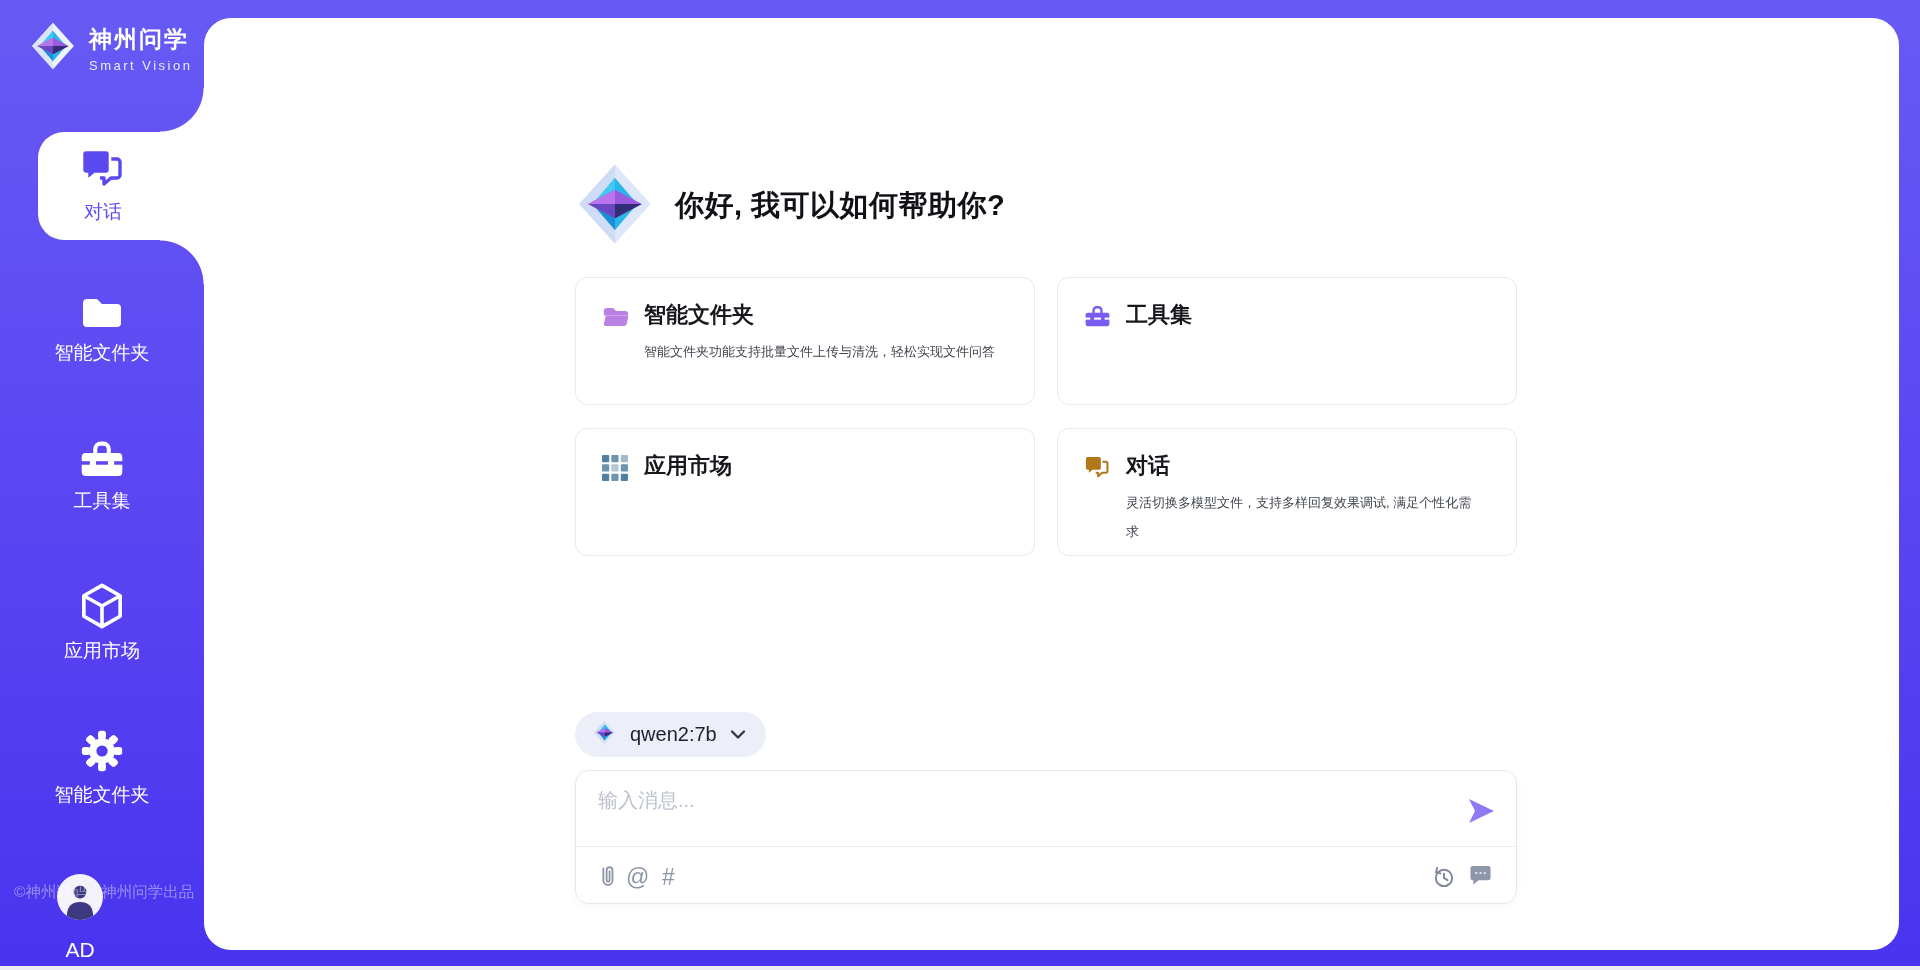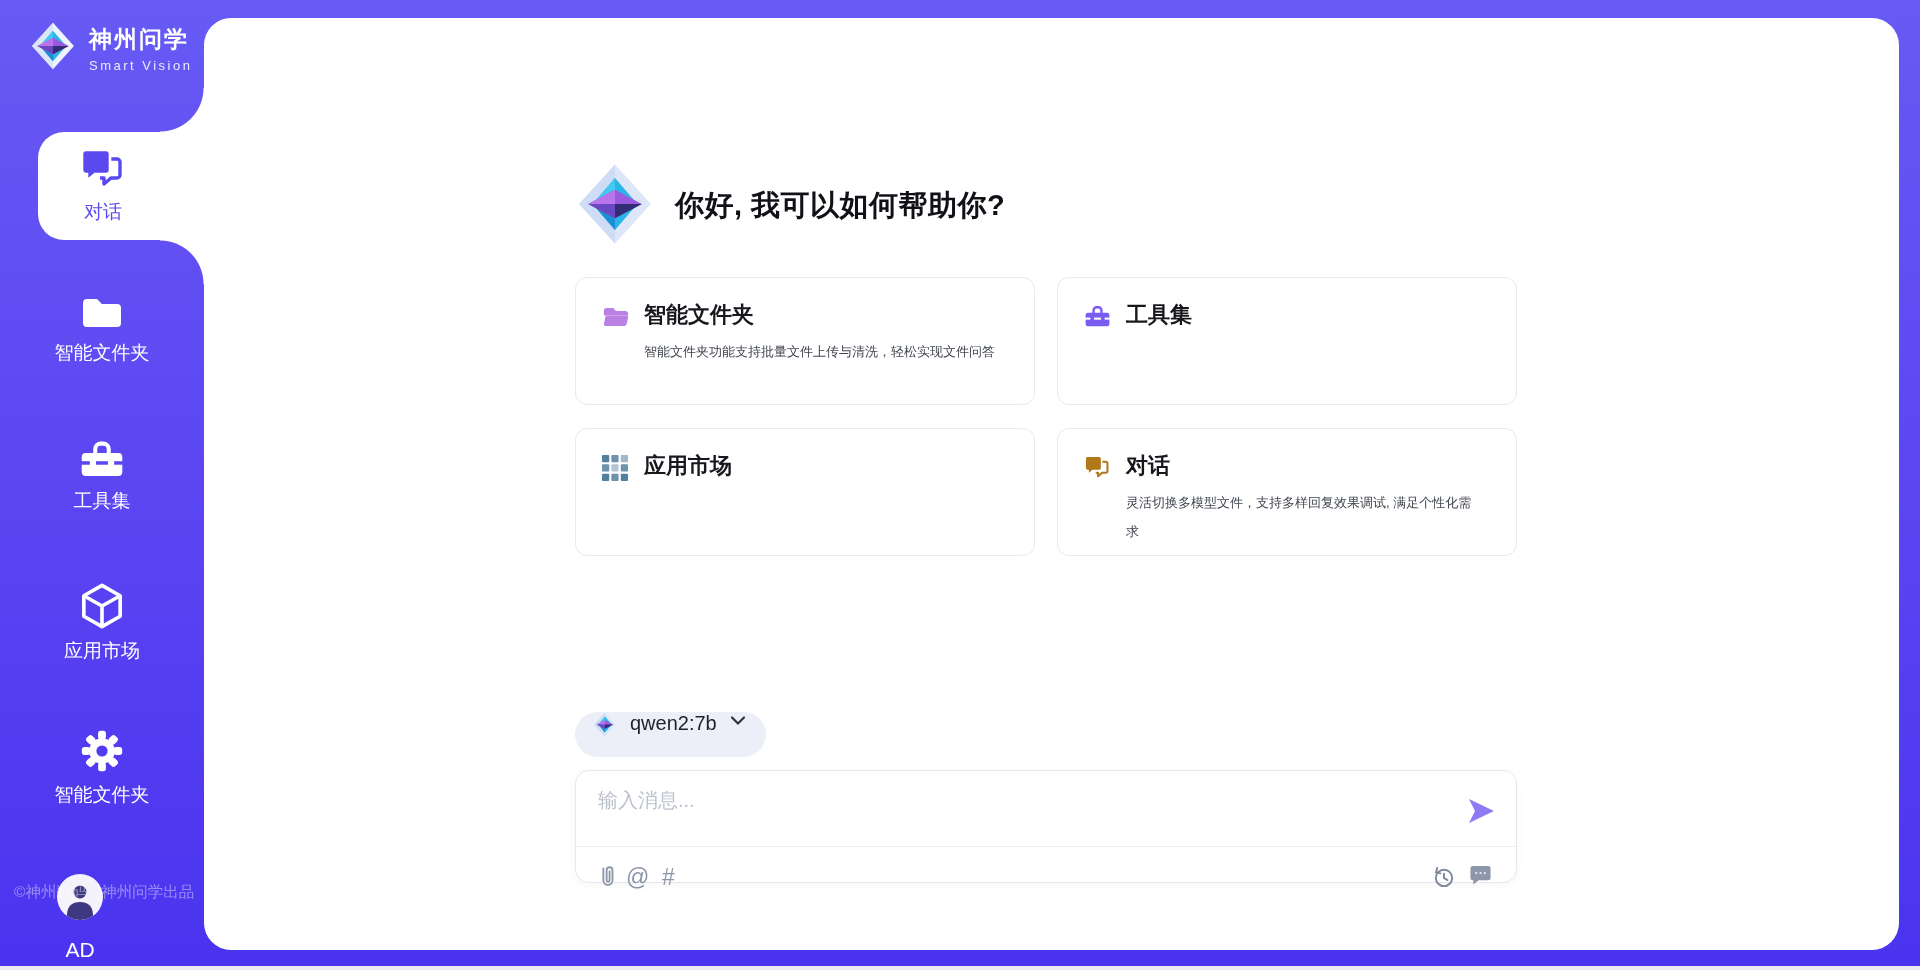--- a/index.html
+++ b/index.html
@@ -53,24 +53,24 @@
   .greeting h1 { font-size:29px; font-weight:700; color:#101016; letter-spacing:.5px; }
 
   .cards { position:absolute; left:0; top:259px; width:942px;
     display:grid; grid-template-columns:460px 460px; grid-auto-rows:128px; gap:23px 22px; }
   .card { position:relative; background:#fff; border:1px solid #e9e9f1; border-radius:12px; cursor:pointer; }
   .card .cicon { position:absolute; left:26px; top:26px; }
   .card .ctitle { position:absolute; left:68px; top:22px; font-size:22px; font-weight:700; color:#17181d; }
   .card .cdesc { position:absolute; left:68px; top:59px; width:352px; font-size:13px; line-height:29px; color:#40454f; }
 
   .model-pill { position:absolute; left:0; top:694px; height:45px; padding:0 20px 0 18px;
-    display:inline-flex; gap:13px; background:#edeff8; border-radius:23px; cursor:pointer; }
+    display:inline-flex; align-items:center; gap:13px; background:#edeff8; border-radius:23px; cursor:pointer; }
   .model-pill .mlabel { font-size:20px; color:#1f2028; }
 
-  .composer { position:absolute; left:0; top:752px; width:942px; height:113px;
+  .composer { position:absolute; left:0; top:752px; width:942px; height:134px;
     background:#fff; border:1px solid #e7e7f0; border-radius:14px; box-shadow:0 2px 8px rgba(40,40,80,.04); }
   .composer textarea {
     position:absolute; left:22px; top:16px; width:840px; height:52px;
     border:none; outline:none; resize:none; background:transparent;
     font-family:inherit; font-size:20px; color:#303542;
   }
   .composer textarea::placeholder { color:#bcc0cd; }
   .send-btn { position:absolute; right:20px; top:26px; width:30px; height:28px; cursor:pointer; }
   .comp-divider { position:absolute; left:0; top:75px; width:100%; height:1px; background:#ececf2; }
   .comp-tools { position:absolute; left:0; top:76px; width:100%; height:60px; }

